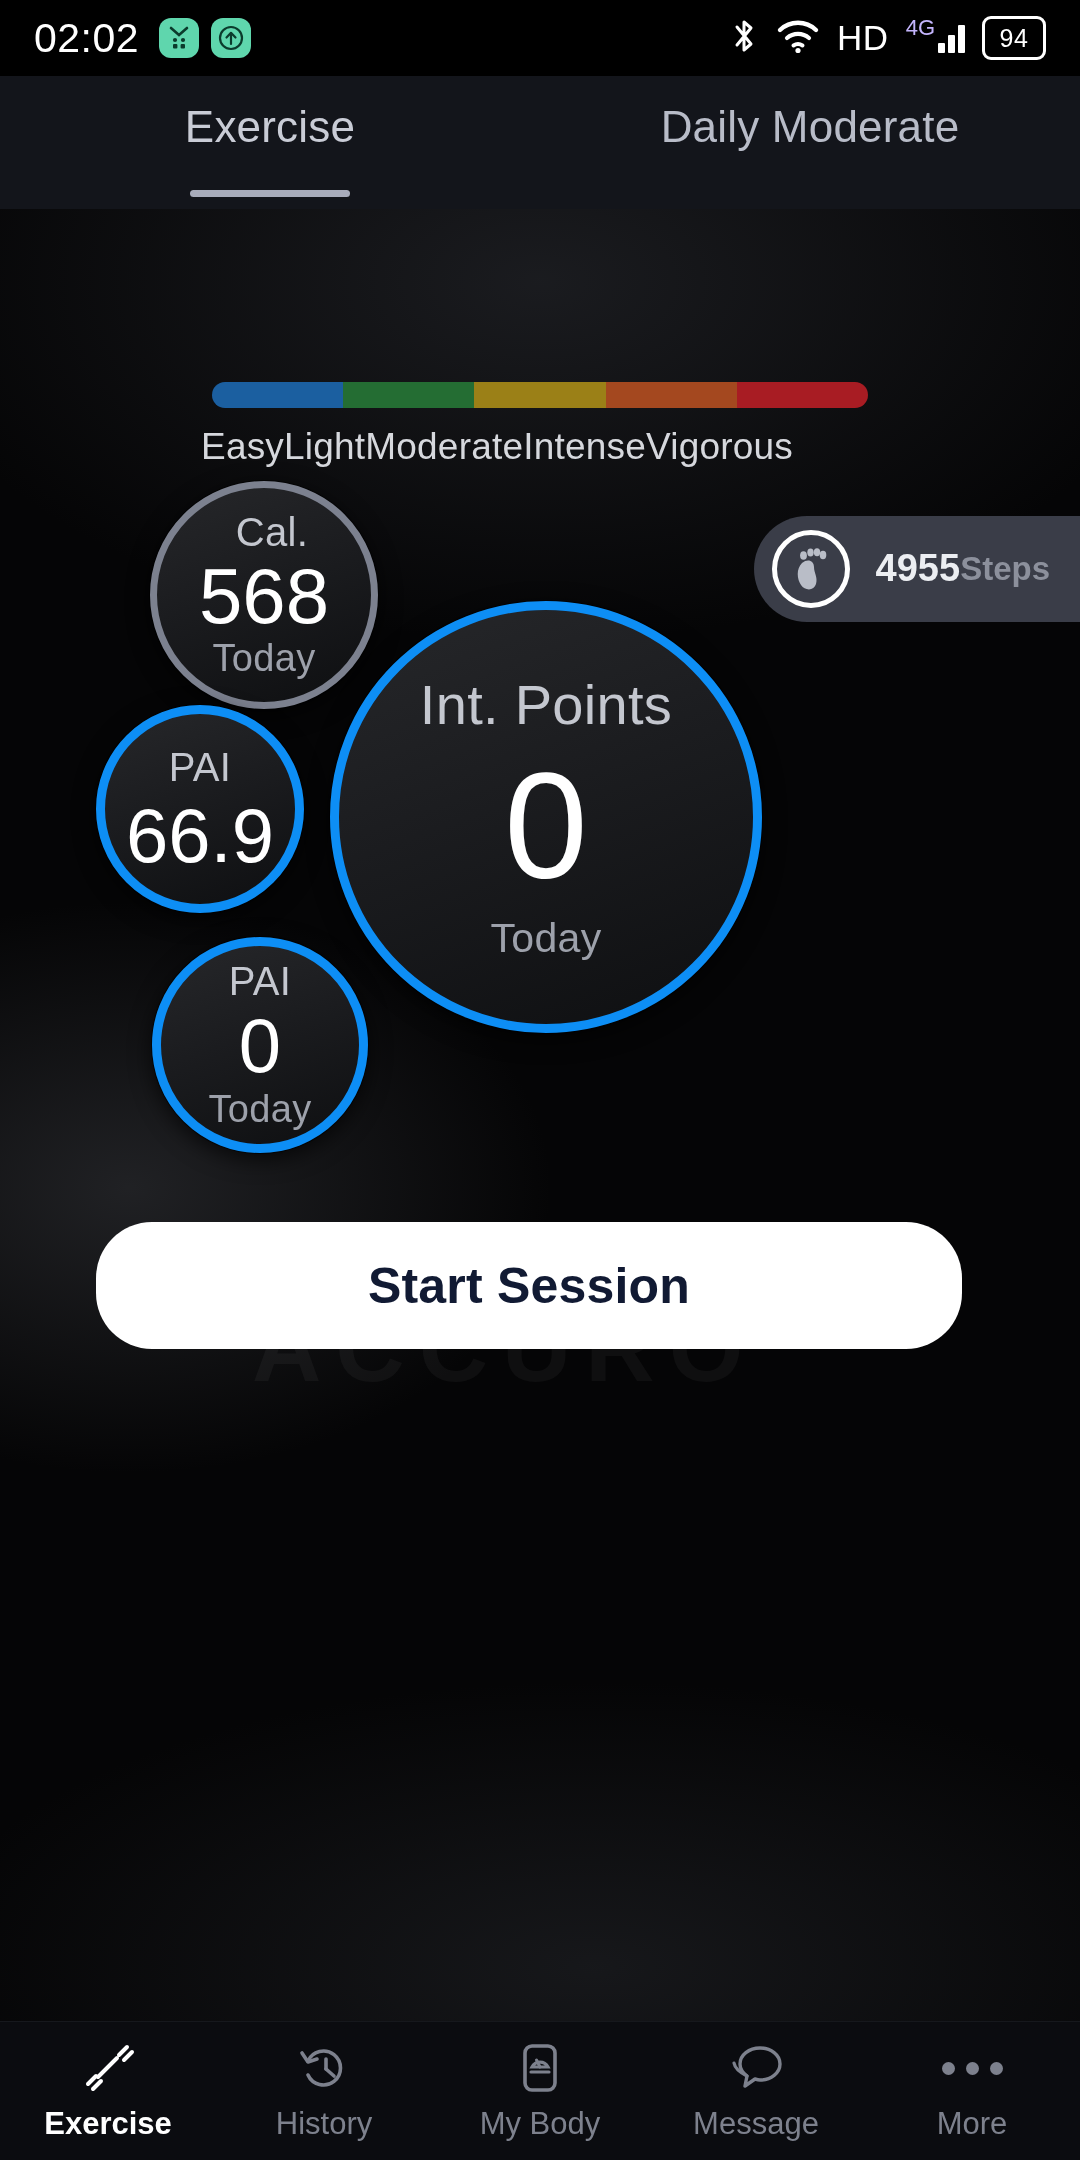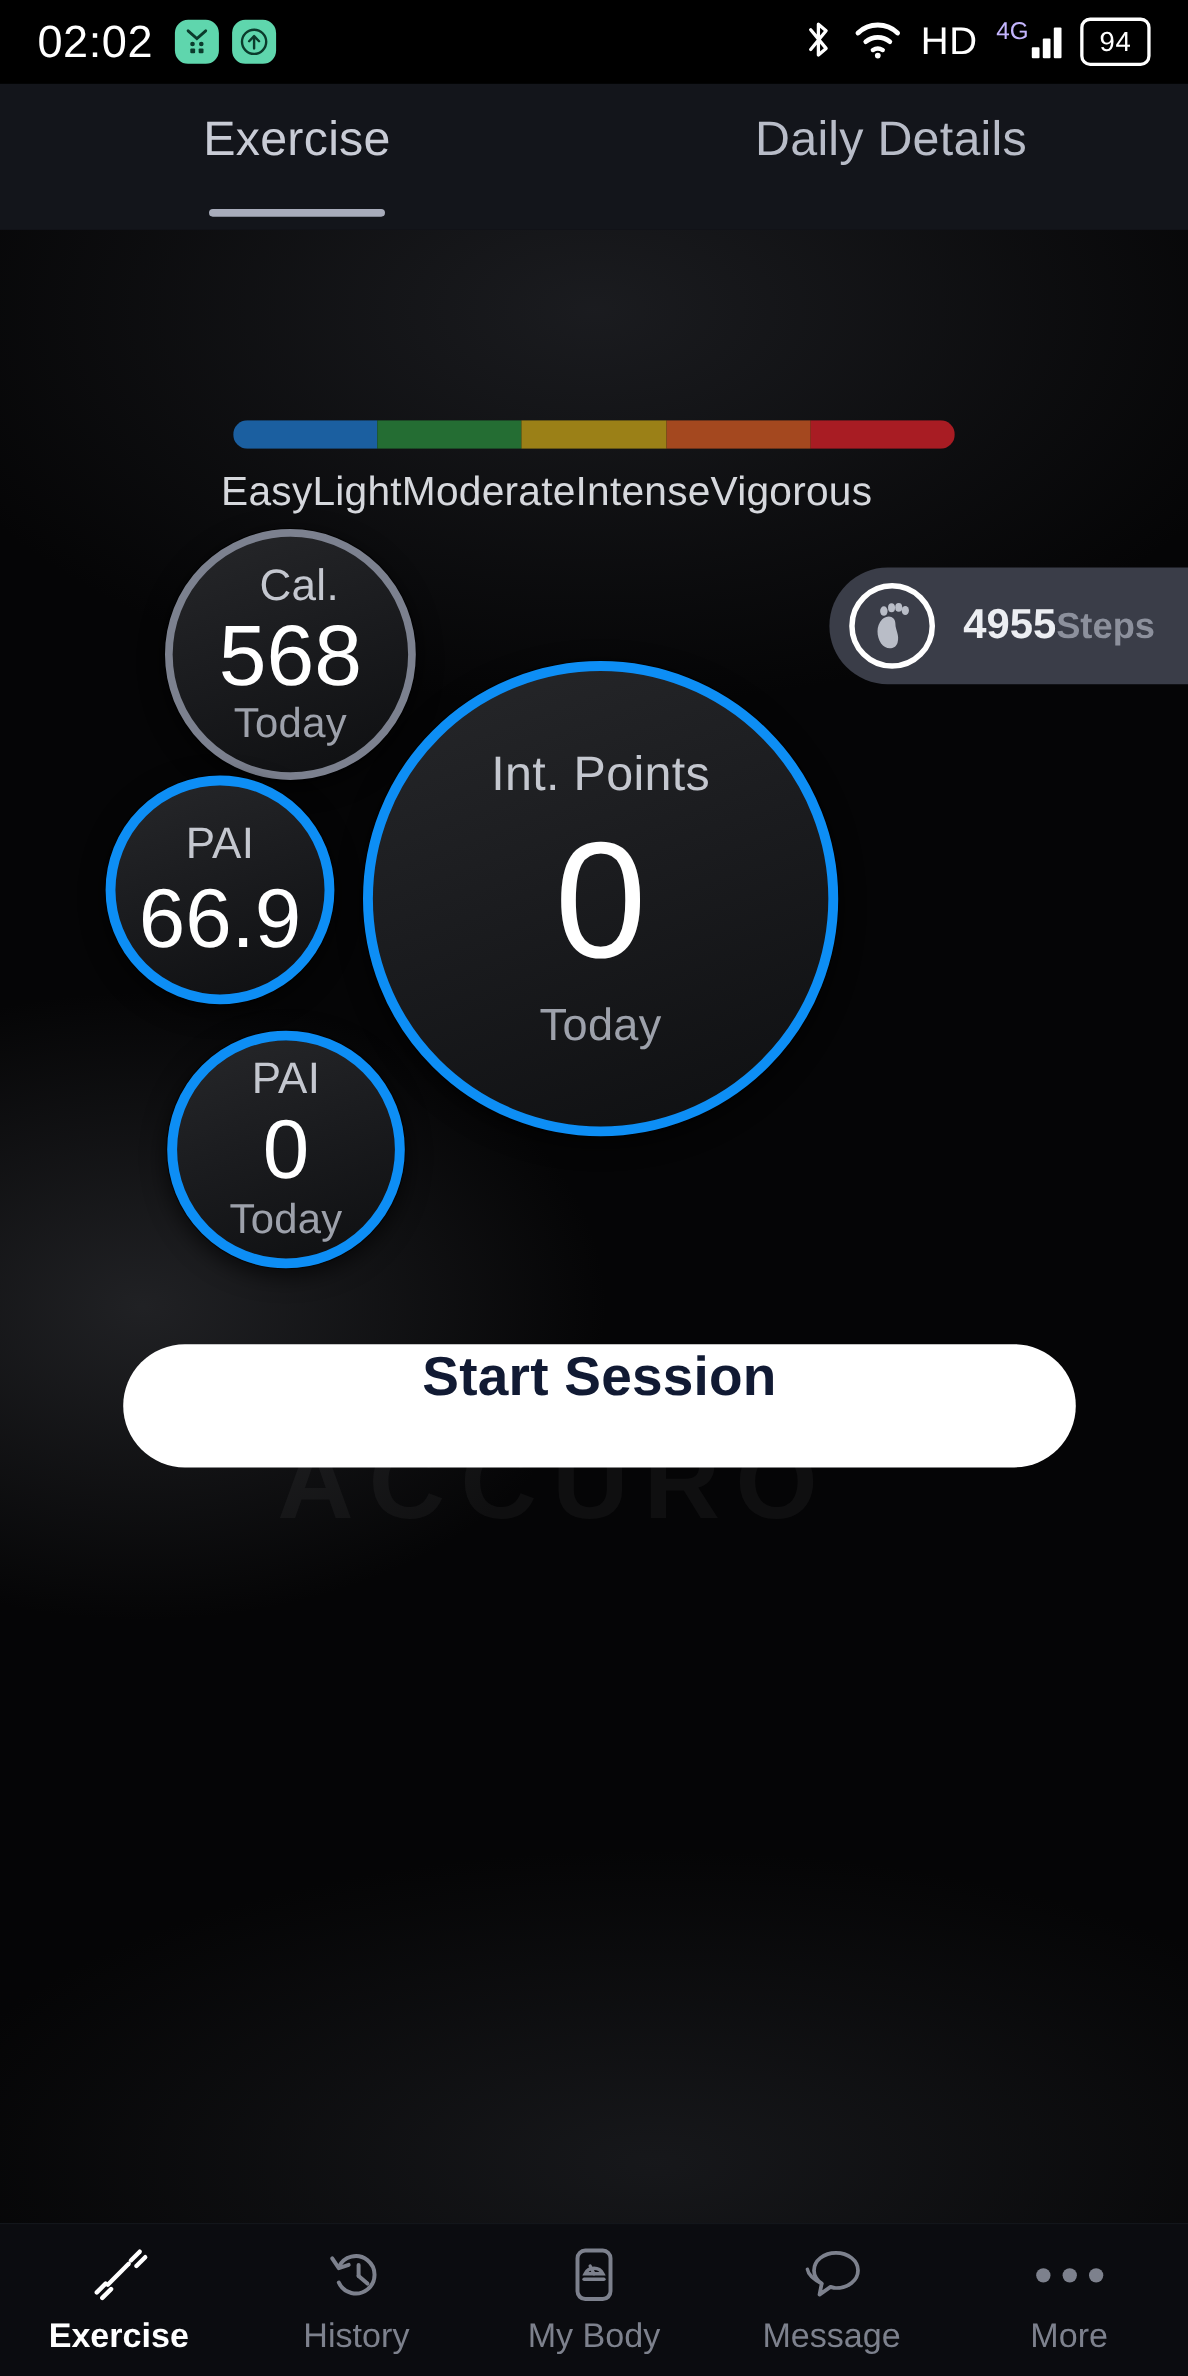--- a/index.html
+++ b/index.html
@@ -169,31 +169,31 @@
   #pai-today-circle .c-title { font-size:40px; margin-bottom:4px; }
   #pai-today-circle .c-value { font-size:76px; margin:2px 0 6px; }
   #pai-today-circle .c-sub   { font-size:38px; }
 
   
   #int-points-circle {
     left:330px; top:392px; width:432px; height:432px;
     border:9px solid #0d8ef5;
     z-index:5;
   }
-  #int-points-circle .c-title { font-size:44px; margin-bottom:18px; }
+  #int-points-circle .c-title { font-size:56px; margin-bottom:18px; }
   #int-points-circle .c-value { font-size:150px; }
   #int-points-circle .c-sub   { font-size:41px; margin-top:18px; }
 
   
   .start-btn {
-    position:absolute; left:112px; top:1013px;
-    width:866px; height:112px;
+    position:absolute; left:96px; top:1013px;
+    width:866px; height:127px;
     background:#ffffff; border-radius:56px;
     border:none; cursor:pointer;
-    display:flex; justify-content:center;
+    display:flex; align-items:center; justify-content:center;
     font-family:"Liberation Sans", sans-serif;
   }
   .start-btn span {
     font-size:50px; font-weight:700; color:#111a33; letter-spacing:0.2px;
   }
 
   
   .bottomnav {
     position:absolute; left:0; right:0; bottom:0; height:139px;
     background:#0b0c10;
@@ -268,21 +268,21 @@
       </span>
     </div>
   </div>
 
   <div class="tabbar">
     <div class="tab active">
       <span class="tab-label">Exercise</span>
       <span class="underline"></span>
     </div>
     <div class="tab">
-      <span class="tab-label">Daily Details</span>
+      <span class="tab-label">Daily Moderate</span>
     </div>
   </div>
 
   <div class="content">
 
     <div class="watermark">ACCURO</div>
 
     <div class="intensity">
       <div class="intensity-bar">
         <span class="seg" style="background: rgb(27, 95, 160); width: 20%;"></span>

